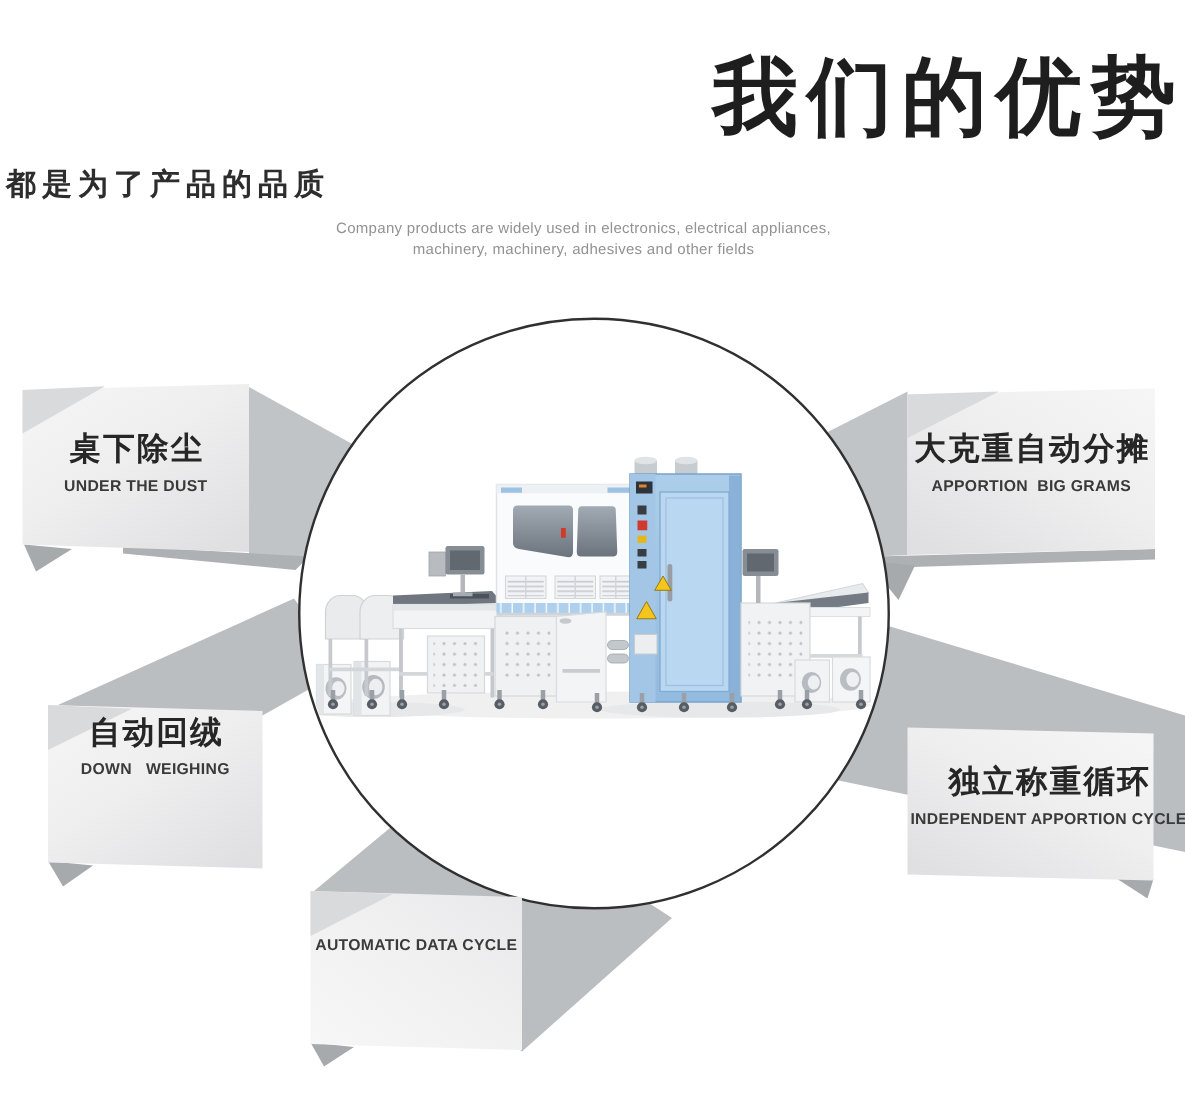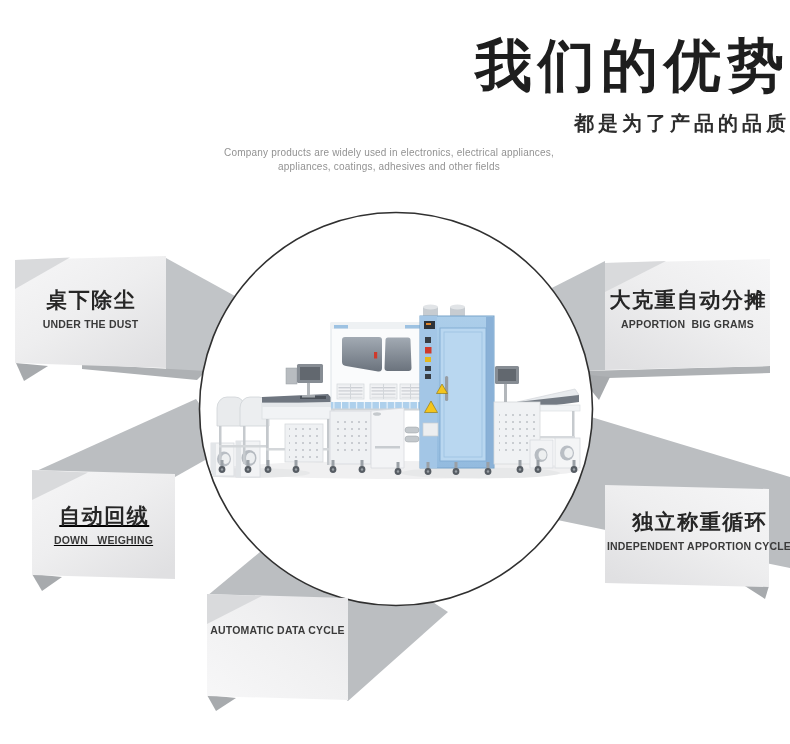--- a/index.html
+++ b/index.html
@@ -10,21 +10,21 @@
   }
   .stage svg{position:absolute;left:0;top:0;}
 
   
   .page-title{
     position:absolute;left:0;right:0;top:33px;text-align:right;
     font-size:57px;line-height:64px;font-weight:900;
     letter-spacing:6px;text-indent:6px;color:var(--c-title,#1e1e1e);
   }
   .page-subtitle{
-    position:absolute;left:0;right:0;top:111px;text-align:right;
+    position:absolute;left:0;right:0;top:111px;text-align:left;
     font-size:20px;line-height:24px;font-weight:600;
     letter-spacing:4px;text-indent:4px;color:var(--c-subtitle,#2d2d2d);
   }
   .page-desc{
     position:absolute;left:0;right:12px;top:146px;text-align:center;
     font-size:10px;line-height:13.5px;font-weight:400;
     color:var(--c-desc,#929292);letter-spacing:.2px;
   }
 
   
@@ -33,21 +33,21 @@
     display:block;font-size:21px;line-height:26px;font-weight:600;
     letter-spacing:1.5px;text-indent:1.5px;color:var(--c-feature-zh,#262626);
   }
   .f-en{
     display:block;margin-top:5px;font-size:10.5px;line-height:12px;
     font-weight:600;letter-spacing:.2px;white-space:pre;
     color:var(--c-feature-en,#3a3a3a);
   }
   #f-tl{left:15px;top:287px;width:151px;}
   #f-tr{left:605px;top:287px;width:165px;}
-  #f-ml{left:32px;top:503px;width:143px;text-decoration:underline;}
+  #f-ml{left:32px;top:476px;width:143px;}
   #f-mr{left:605px;top:509px;width:188px;}
   #f-bc{left:207px;top:619px;width:141px;}
 
   
   .wedge{fill:var(--c-wedge,#c1c4c7);}
   .band{fill:var(--c-band,#bbbec1);}
   .strip{fill:var(--c-strip,#aeb1b4);}
   .underfold{fill:var(--c-underfold,#a7aaad);}
   .facefold{fill:var(--c-facefold,#d9dadc);}
   .circle-ring{fill:#ffffff;stroke:var(--c-circle-stroke,#303030);stroke-width:1.6;}
@@ -321,21 +321,21 @@
       <polygon fill="url(#faceR)" points="605,485 769,489 769,587 605,583"></polygon>
       <polygon fill="url(#faceB)" points="207,594 348,598 348,700 207,696"></polygon>
       <polygon class="facefold" points="207,594 262,596 207,624"></polygon>
     </g>
   </svg>
 
   <div class="page-title">我们的优势</div>
   <div class="page-subtitle">都是为了产品的品质</div>
   <div class="page-desc">
     <span>Company products are widely used in electronics, electrical appliances,</span><br>
-    <span>appliances, coatings, adhesives and other fields</span>
+    <span>machinery, machinery, adhesives and other fields</span>
   </div>
 
   <div class="feature" id="f-tr">
     <span class="f-zh">大克重自动分摊</span>
     <span class="f-en">APPORTION  BIG GRAMS</span>
   </div>
   <div class="feature" id="f-tl">
     <span class="f-zh">桌下除尘</span>
     <span class="f-en">UNDER THE DUST</span>
   </div>

